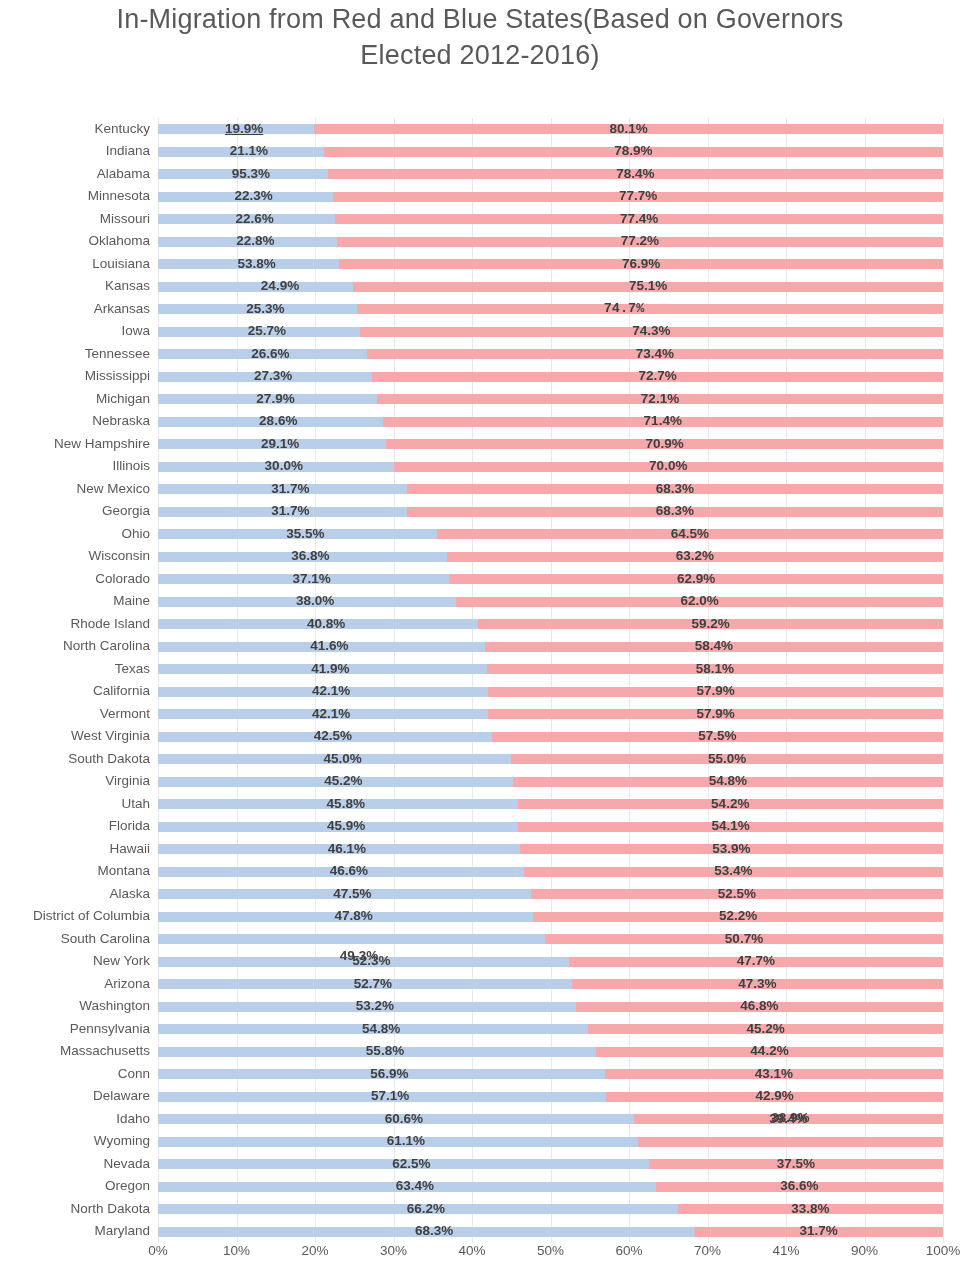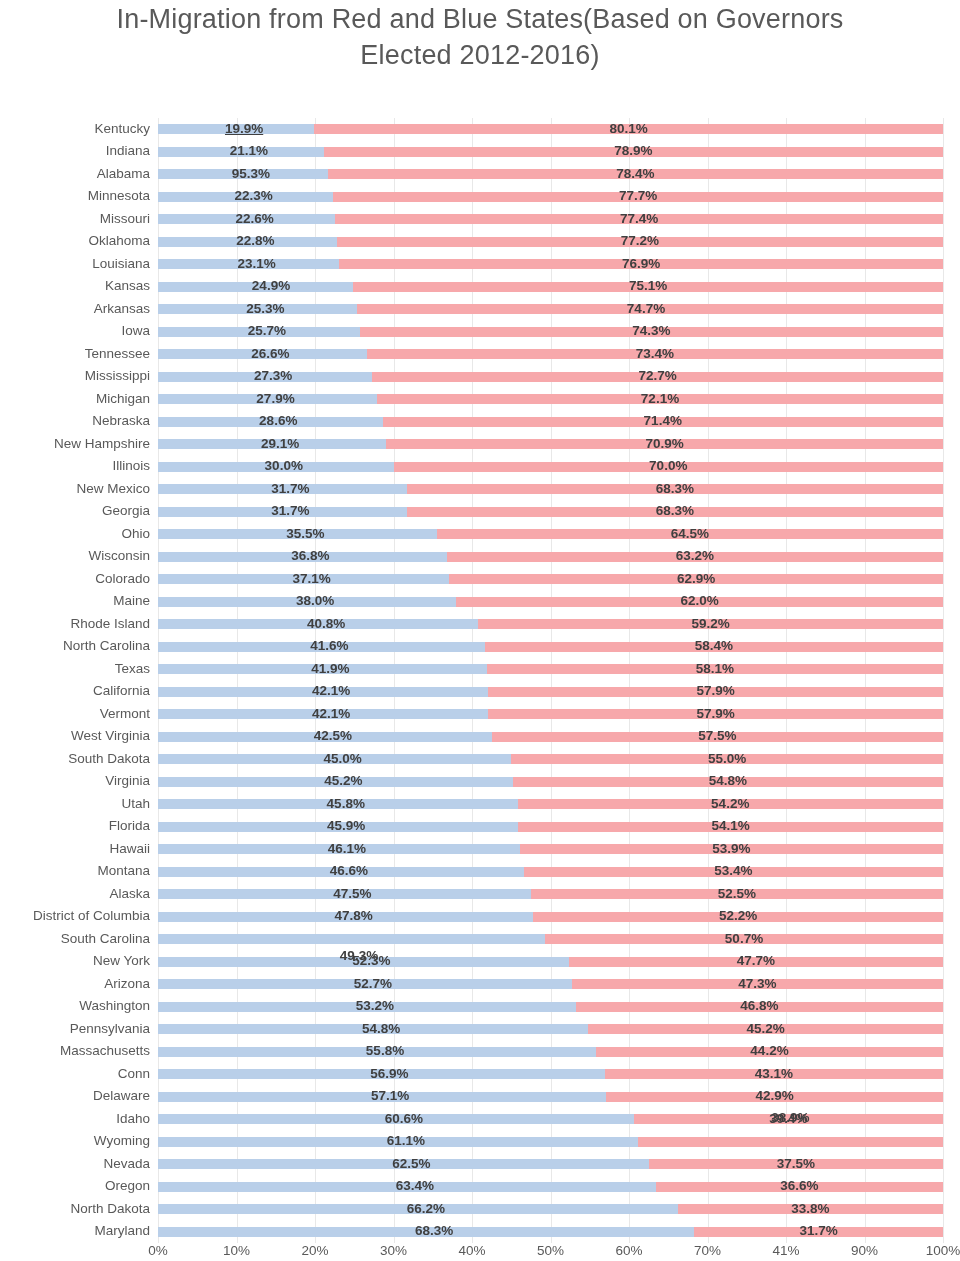--- a/index.html
+++ b/index.html
@@ -387,26 +387,26 @@
         <div class="val-label val-blue" style="top: 25.25px; left: 90.8175px; transform: translateX(-50%);">21.1%</div>
         <div class="val-label val-red" style="top: 25.25px; left: 475.317px; transform: translateX(-50%);">78.9%</div>
         <div class="val-label val-blue" style="top: 47.75px; left: 92.78px; transform: translateX(-50%);">95.3%</div>
         <div class="val-label val-red" style="top: 47.75px; left: 477.28px; transform: translateX(-50%);">78.4%</div>
         <div class="val-label val-blue" style="top: 70.25px; left: 95.5275px; transform: translateX(-50%);">22.3%</div>
         <div class="val-label val-red" style="top: 70.25px; left: 480.027px; transform: translateX(-50%);">77.7%</div>
         <div class="val-label val-blue" style="top: 92.75px; left: 96.705px; transform: translateX(-50%);">22.6%</div>
         <div class="val-label val-red" style="top: 92.75px; left: 481.205px; transform: translateX(-50%);">77.4%</div>
         <div class="val-label val-blue" style="top: 115.25px; left: 97.49px; transform: translateX(-50%);">22.8%</div>
         <div class="val-label val-red" style="top: 115.25px; left: 481.99px; transform: translateX(-50%);">77.2%</div>
-        <div class="val-label val-blue" style="top: 137.75px; left: 98.6675px; transform: translateX(-50%);">23.1%</div>
+        <div class="val-label val-blue" style="top: 137.75px; left: 98.6675px; transform: translateX(-50%);">53.8%</div>
         <div class="val-label val-red" style="top: 137.75px; left: 483.168px; transform: translateX(-50%);">76.9%</div>
-        <div class="val-label val-blue" style="top: 160.25px; left: 113px; transform: translateX(-50%);">24.9%</div>
+        <div class="val-label val-blue" style="top: 160.25px; left: 122px; transform: translateX(-50%);">24.9%</div>
         <div class="val-label val-red" style="top: 160.25px; left: 490.232px; transform: translateX(-50%);">75.1%</div>
         <div class="val-label val-blue" style="top: 182.75px; left: 107.302px; transform: translateX(-50%);">25.3%</div>
-        <div class="val-label val-red" style="top: 182.75px; left: 488px; transform: translateX(-50%);">74.7%</div>
+        <div class="val-label val-red" style="top: 182.75px; left: 466px; transform: translateX(-50%); font-family: Liberation Mono, monospace;">74.7%</div>
         <div class="val-label val-blue" style="top: 205.25px; left: 108.873px; transform: translateX(-50%);">25.7%</div>
         <div class="val-label val-red" style="top: 205.25px; left: 493.373px; transform: translateX(-50%);">74.3%</div>
         <div class="val-label val-blue" style="top: 227.75px; left: 112.405px; transform: translateX(-50%);">26.6%</div>
         <div class="val-label val-red" style="top: 227.75px; left: 496.905px; transform: translateX(-50%);">73.4%</div>
         <div class="val-label val-blue" style="top: 250.25px; left: 115.153px; transform: translateX(-50%);">27.3%</div>
         <div class="val-label val-red" style="top: 250.25px; left: 499.652px; transform: translateX(-50%);">72.7%</div>
         <div class="val-label val-blue" style="top: 272.75px; left: 117.507px; transform: translateX(-50%);">27.9%</div>
         <div class="val-label val-red" style="top: 272.75px; left: 502.007px; transform: translateX(-50%);">72.1%</div>
         <div class="val-label val-blue" style="top: 295.25px; left: 120.255px; transform: translateX(-50%);">28.6%</div>
         <div class="val-label val-red" style="top: 295.25px; left: 504.755px; transform: translateX(-50%);">71.4%</div>

